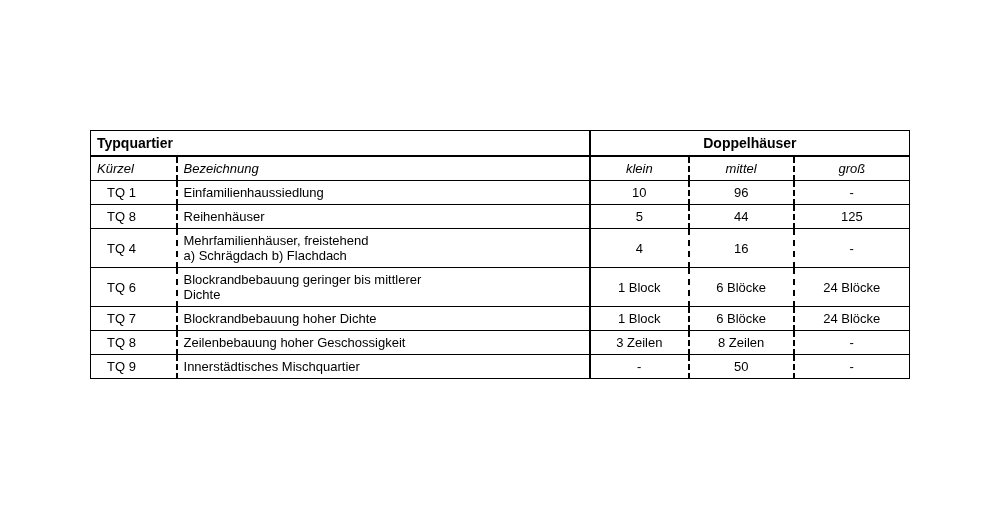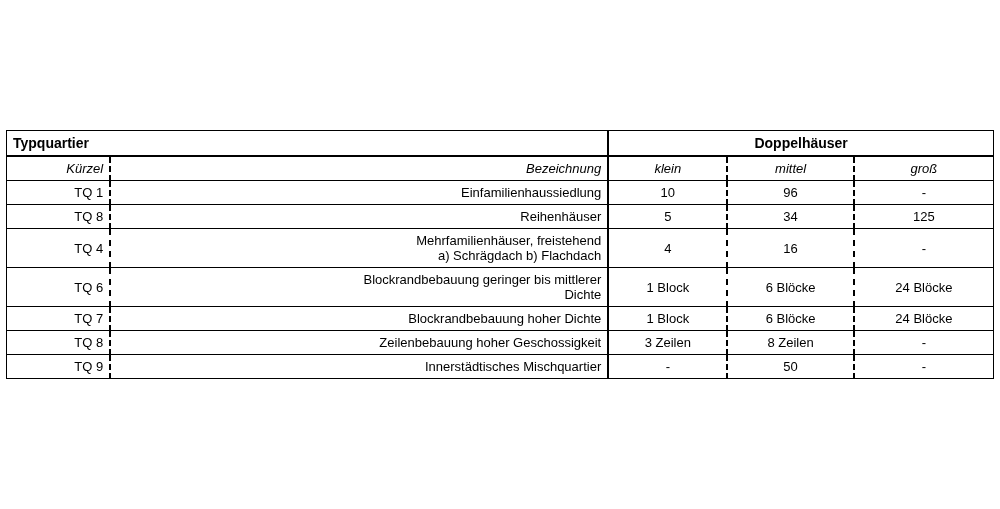--- a/index.html
+++ b/index.html
@@ -11,32 +11,32 @@
       background: #fff;
       display: flex;
       justify-content: center;
       align-items: center;
       min-height: 509px;
       width: 1000px;
       font-family: Arial, sans-serif;
       font-size: 13px;
     }
     .table-container {
-      width: 988px;
+      width: 820px;
     }
     table {
       width: 100%;
       border-collapse: collapse;
       border: 1.5px solid #000;
     }
     th, td {
       border: 1px solid #000;
       padding: 4px 6px;
       vertical-align: middle;
-      text-align: right;
+      text-align: left;
     }
     .header-row th {
       font-weight: bold;
       font-size: 14px;
       text-align: center;
       border-bottom: 2px solid #000;
     }
     .header-row .typquartier-header {
       text-align: left;
       border-right: 2px solid #000;
@@ -112,21 +112,21 @@
       <td class="tq-cell">TQ 1</td>
       <td class="bez-cell">Einfamilienhaussiedlung</td>
       <td class="klein-cell">10</td>
       <td class="mittel-cell">96</td>
       <td class="gross-cell">-</td>
     </tr>
         <tr class="data-row">
       <td class="tq-cell">TQ 8</td>
       <td class="bez-cell">Reihenhäuser</td>
       <td class="klein-cell">5</td>
-      <td class="mittel-cell">34</td>
+      <td class="mittel-cell">44</td>
       <td class="gross-cell">125</td>
     </tr>
         <tr class="data-row">
       <td class="tq-cell">TQ 4</td>
       <td class="bez-cell">Mehrfamilienhäuser, freistehend<br>a) Schrägdach b) Flachdach</td>
       <td class="klein-cell">4</td>
       <td class="mittel-cell">16</td>
       <td class="gross-cell">-</td>
     </tr>
         <tr class="data-row">

